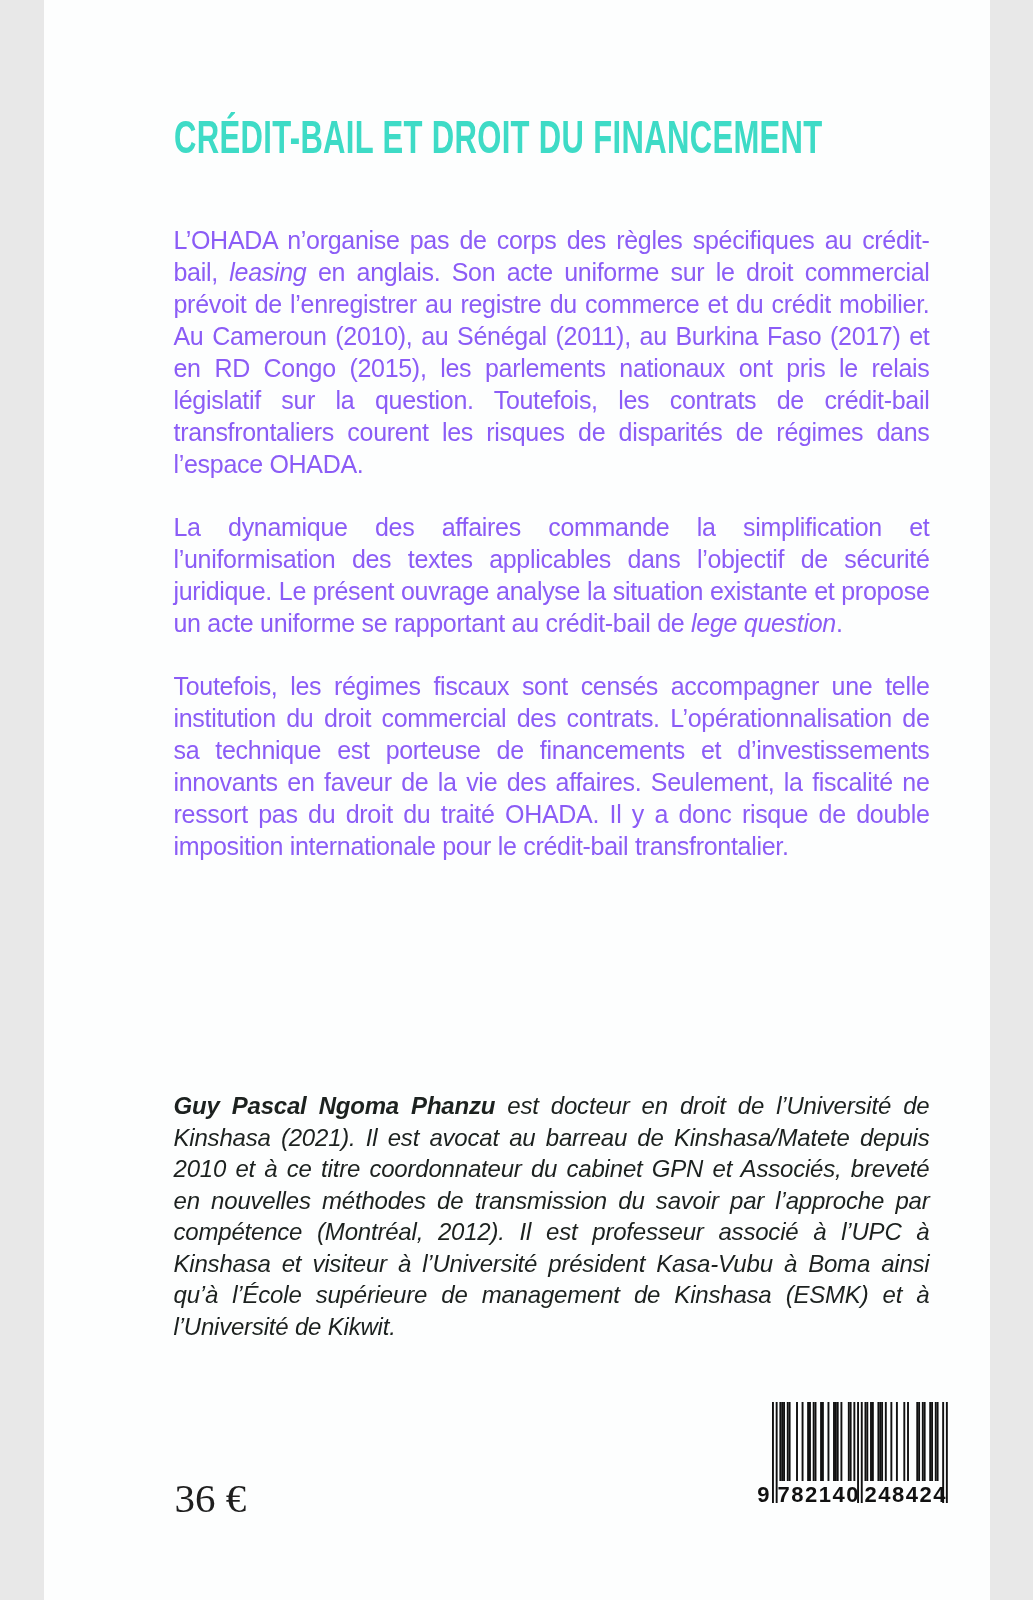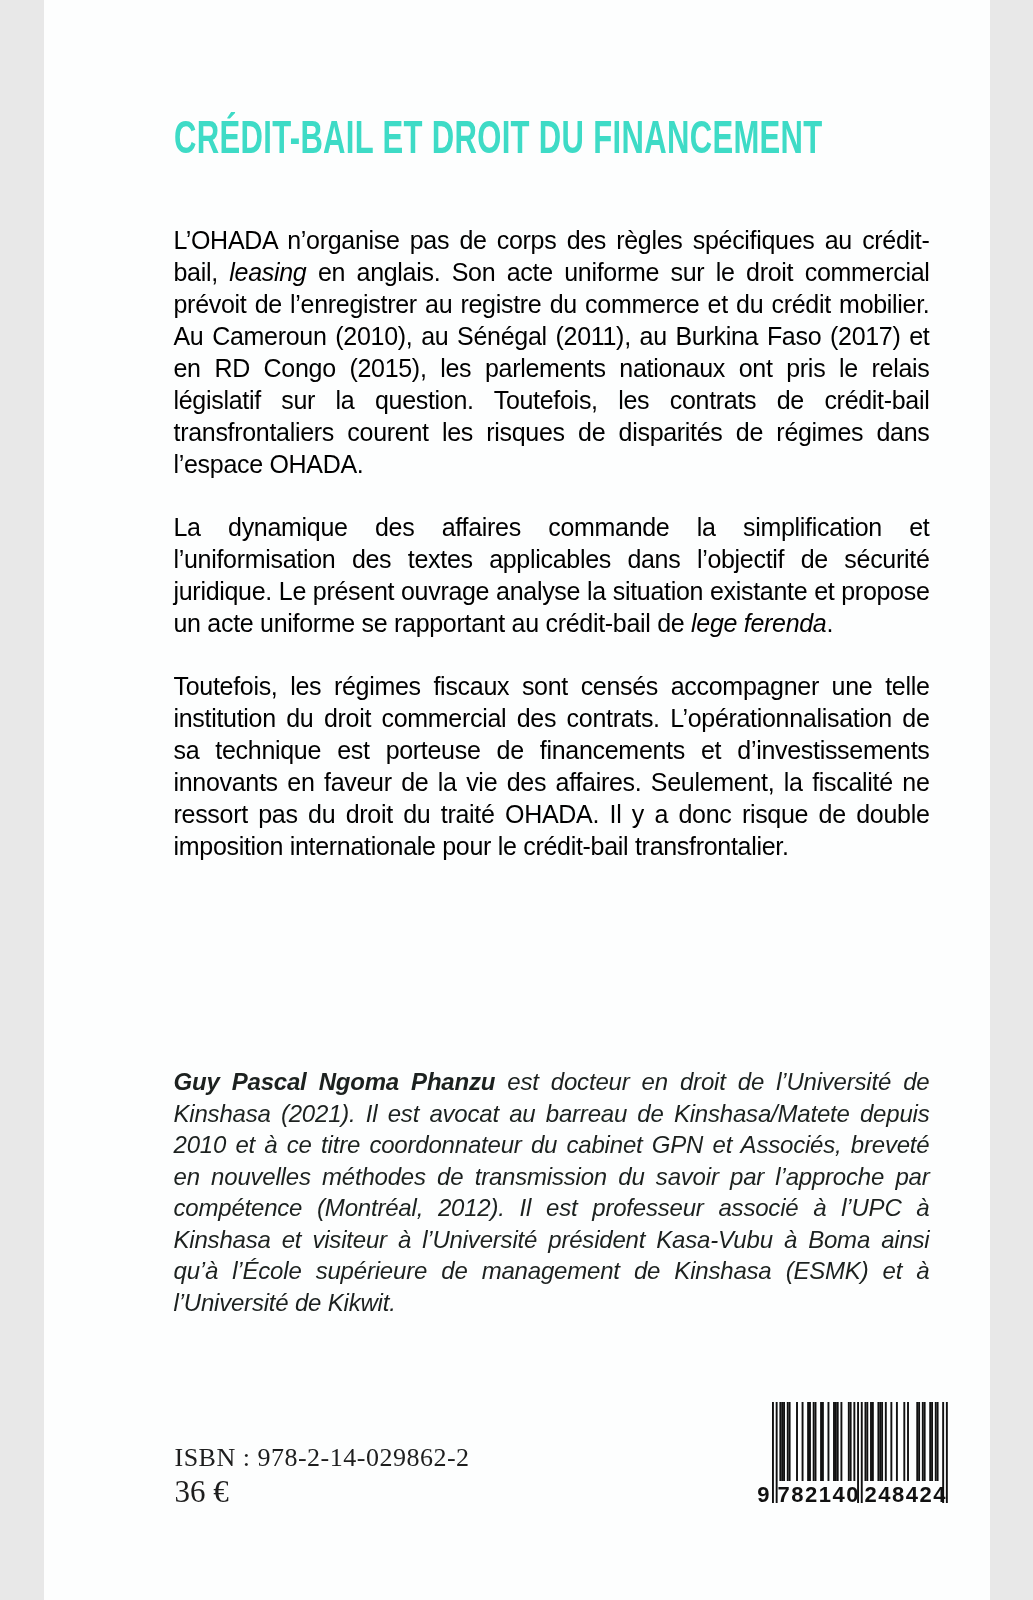--- a/index.html
+++ b/index.html
@@ -22,33 +22,33 @@
     letter-spacing: 0.5px;
     transform: scaleX(0.66);
     transform-origin: left top;
     color: #3edbc6;
   }
   .content {
     position: absolute;
     left: 130px;
     top: 224px;
     width: 756px;
-    color: #000000;
+    color: #8b5cf6;
     font-size: 25px;
     line-height: 32px;
     letter-spacing: -0.3px;
     text-align: justify;
   }
   .content p { margin: 0 0 31px 0; }
   .content p:last-child { margin-bottom: 0; }
   .ital { font-style: italic; }
   .bio {
     position: absolute;
     left: 130px;
-    top: 1066px;
+    top: 1090px;
     width: 756px;
     color: #1c211f;
     font-size: 24px;
     line-height: 31.5px;
     letter-spacing: -0.2px;
     font-style: italic;
     text-align: justify;
   }
   .bio .bio-name { font-weight: bold; }
   .isbn-line {
@@ -58,21 +58,21 @@
     font-family: "Liberation Serif", serif;
     font-size: 26px;
     color: #1e1e1e;
     letter-spacing: 0.5px;
   }
   .price-line {
     position: absolute;
     left: 131px;
     top: 1474px;
     font-family: "Liberation Serif", serif;
-    font-size: 31px;
+    font-size: 41px;
     color: #1e1e1e;
   }
   .barcode {
     position: absolute;
     left: 711px;
     top: 1402px;
     width: 210px;
     height: 110px;
   }
   .barcode svg { position: absolute; left: 17px; top: 0; }
@@ -94,29 +94,28 @@
 </style>
 </head>
 <body>
 
 <div class="page">
 
   <h1 class="book-title">CRÉDIT-BAIL ET DROIT DU FINANCEMENT</h1>
 
   <div class="content">
     <p><span>L’OHADA n’organise pas de corps des règles spécifiques au crédit-bail, </span><span class="ital">leasing</span><span> en anglais. Son acte uniforme sur le droit commercial prévoit de l’enregistrer au registre du commerce et du crédit mobilier. Au Cameroun (2010), au Sénégal (2011), au Burkina Faso (2017) et en RD Congo (2015), les parlements nationaux ont pris le relais législatif sur la question. Toutefois, les contrats de crédit-bail transfrontaliers courent les risques de disparités de régimes dans l’espace OHADA.</span></p>
-    <p><span>La dynamique des affaires commande la simplification et l’uniformisation des textes applicables dans l’objectif de sécurité juridique. Le présent ouvrage analyse la situation existante et propose un acte uniforme se rapportant au crédit-bail de </span><span class="ital">lege ferenda</span><span>.</span></p>
+    <p><span>La dynamique des affaires commande la simplification et l’uniformisation des textes applicables dans l’objectif de sécurité juridique. Le présent ouvrage analyse la situation existante et propose un acte uniforme se rapportant au crédit-bail de </span><span class="ital">lege question</span><span>.</span></p>
     <p>Toutefois, les régimes fiscaux sont censés accompagner une telle institution du droit commercial des contrats. L’opérationnalisation de sa technique est porteuse de financements et d’investissements innovants en faveur de la vie des affaires. Seulement, la fiscalité ne ressort pas du droit du traité OHADA. Il y a donc risque de double imposition internationale pour le crédit-bail transfrontalier.</p>
   </div>
 
   <div class="bio">
     <span class="bio-name">Guy Pascal Ngoma Phanzu</span><span> est docteur en droit de l’Université de Kinshasa (2021). Il est avocat au barreau de Kinshasa/Matete depuis 2010 et à ce titre coordonnateur du cabinet GPN et Associés, breveté en nouvelles méthodes de transmission du savoir par l’approche par compétence (Montréal, 2012). Il est professeur associé à l’UPC à Kinshasa et visiteur à l’Université président Kasa-Vubu à Boma ainsi qu’à l’École supérieure de management de Kinshasa (ESMK) et à l’Université de Kikwit.</span>
   </div>
 
-  <div class="isbn-line">ISBN : 978-2-14-029862-2</div>
   <div class="price-line">36 €</div>
 
   <div class="barcode">
     <svg width="194" height="101" viewBox="0 0 194 101" aria-hidden="true">
         <rect x="0.00" y="0" width="1.91" height="101"></rect>
         <rect x="3.70" y="0" width="1.91" height="101"></rect>
         <rect x="7.40" y="0" width="1.91" height="79"></rect>
         <rect x="9.25" y="0" width="1.91" height="79"></rect>
         <rect x="11.10" y="0" width="1.91" height="79"></rect>
         <rect x="14.80" y="0" width="1.91" height="79"></rect>

